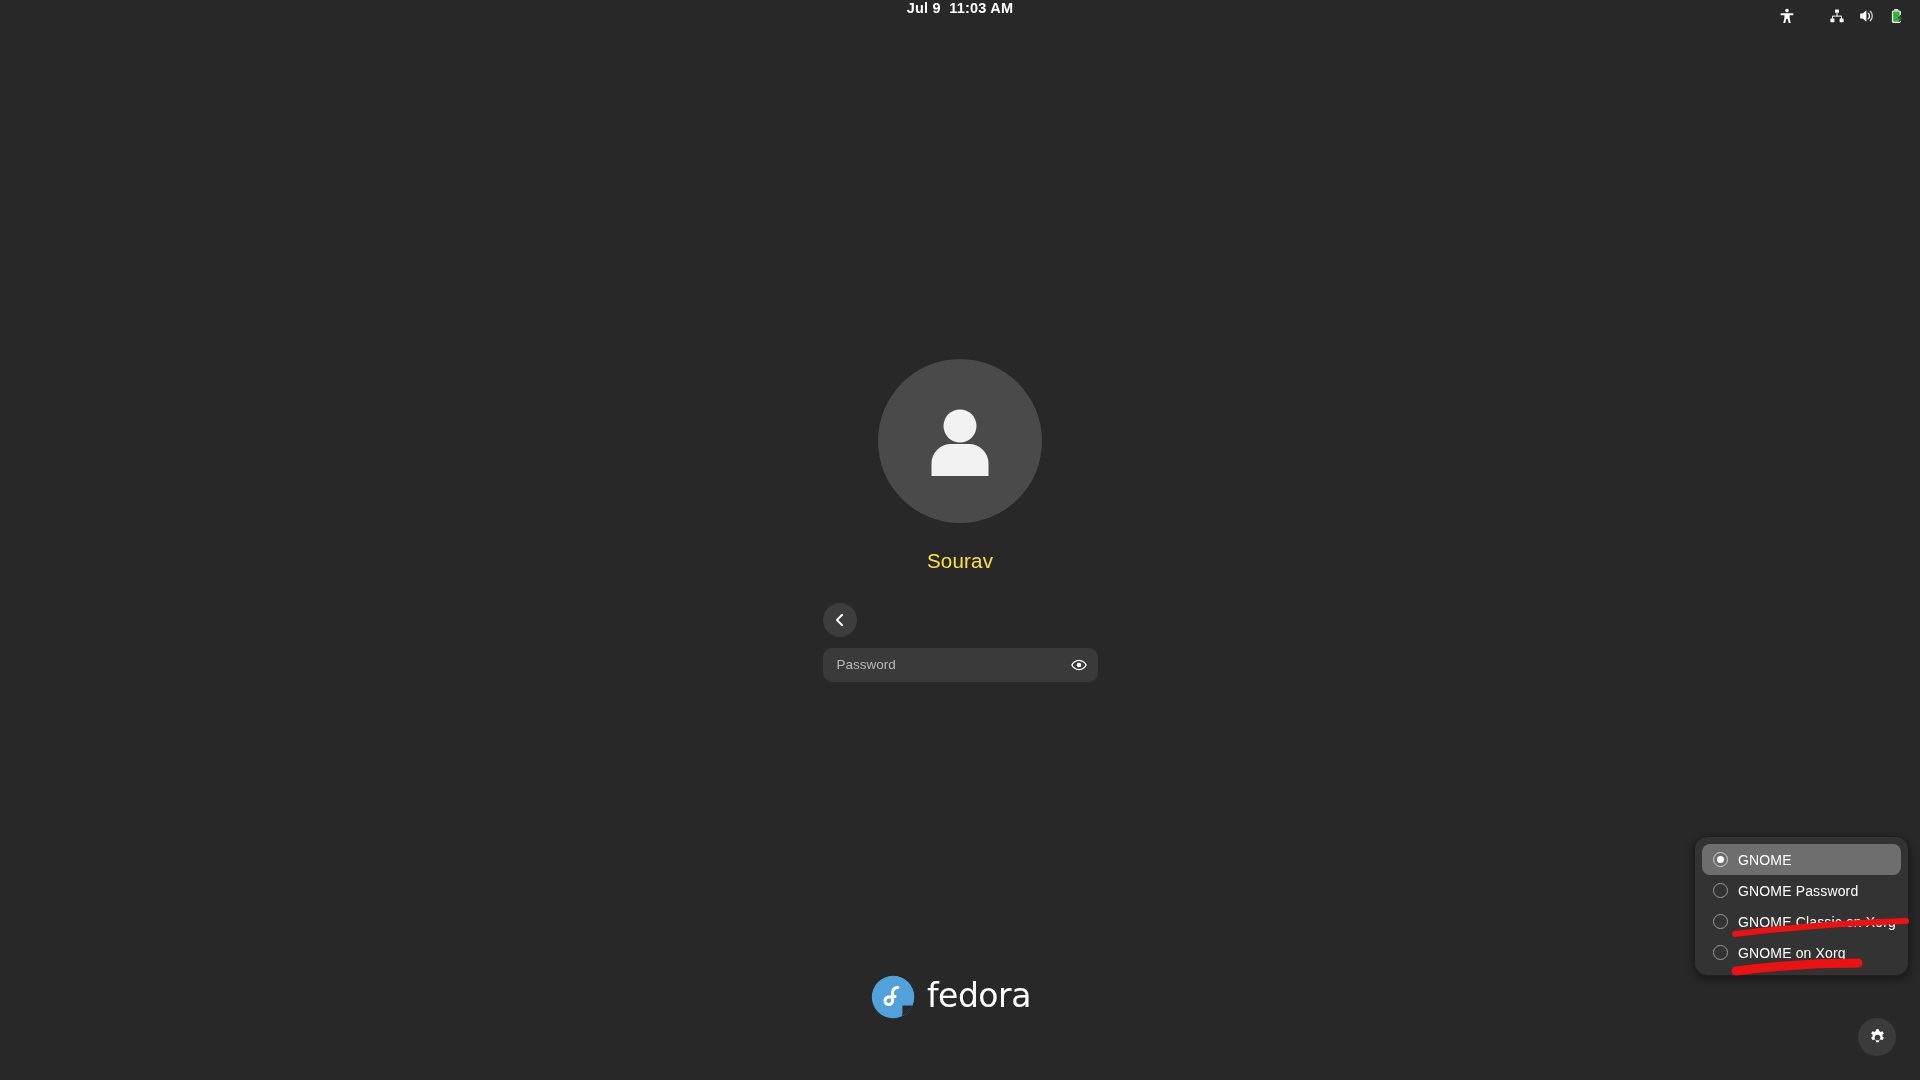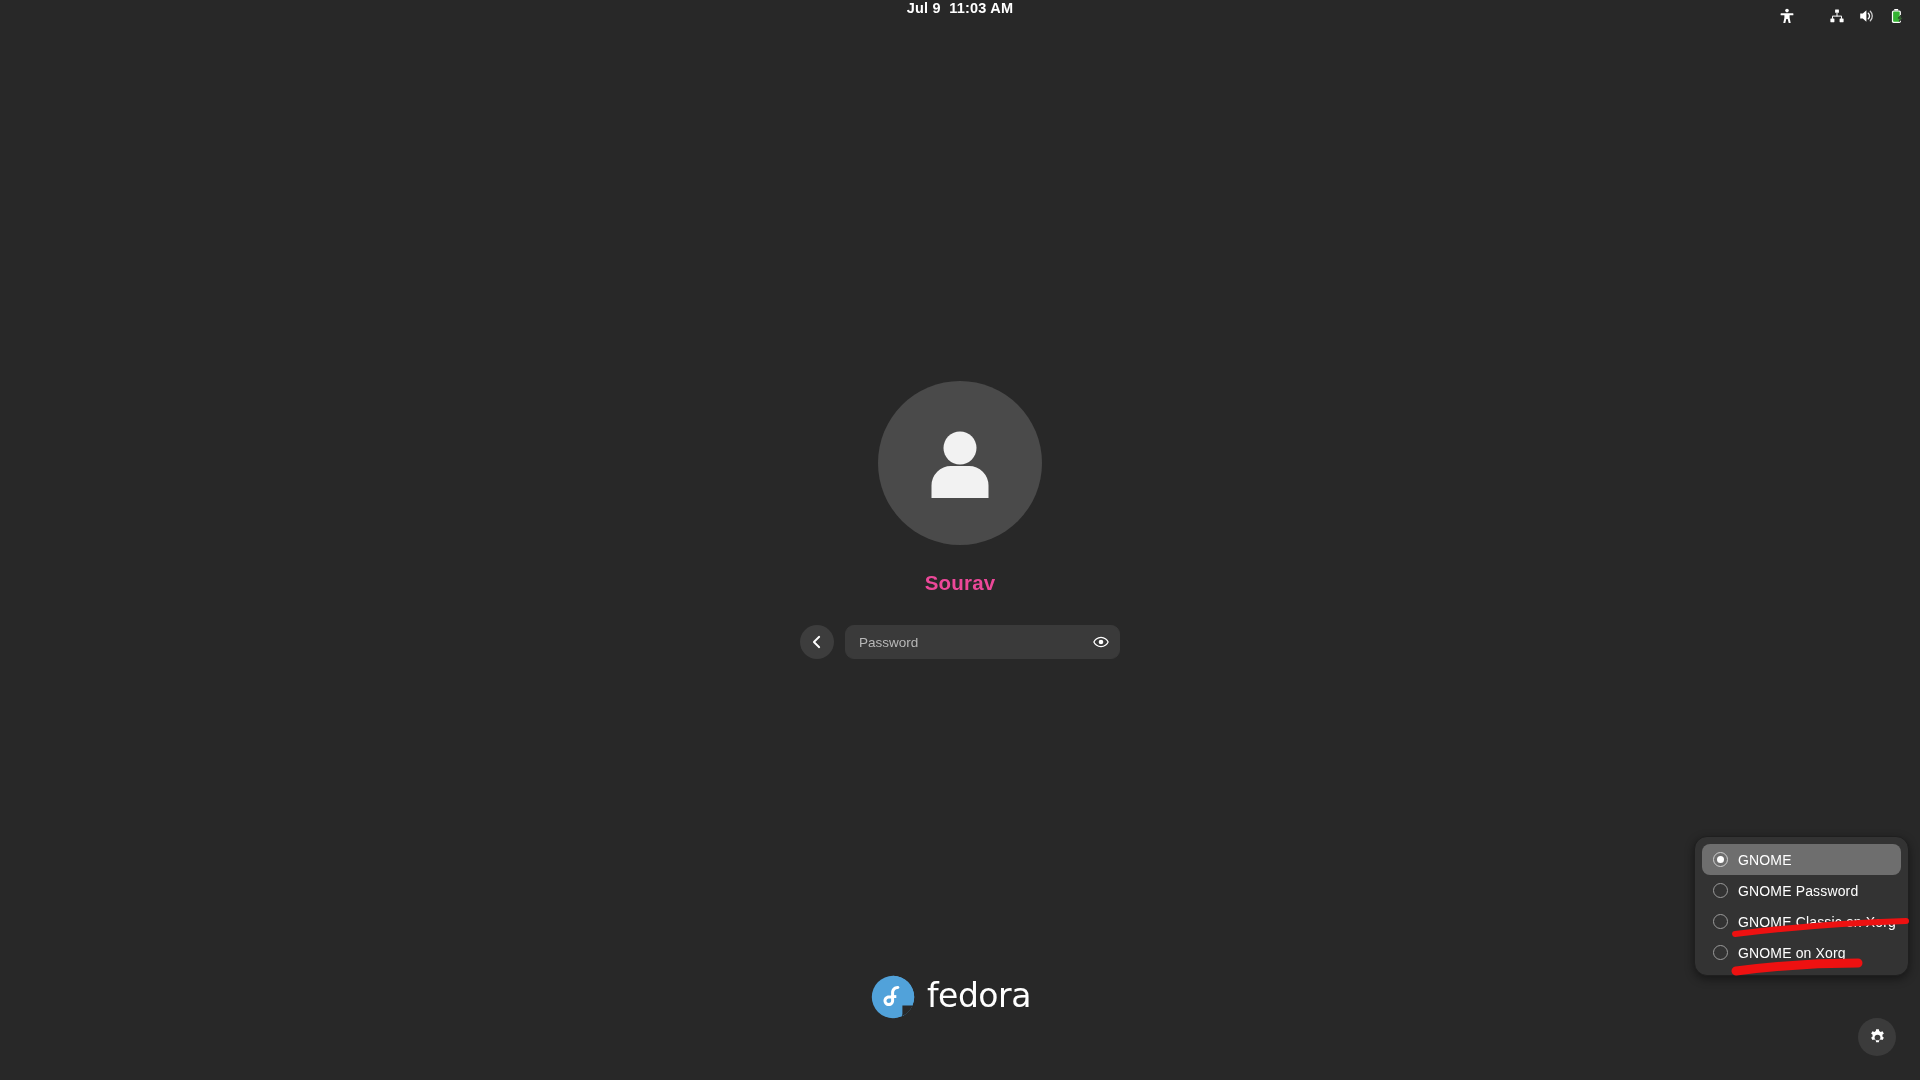--- a/index.html
+++ b/index.html
@@ -82,29 +82,30 @@
     display: flex;
     align-items: center;
     justify-content: center;
     margin-bottom: 26px;
   }
 
   #avatar svg { display: block; }
 
   #user-name {
     font-size: 20.5px;
-    font-weight: 700;
-    color: #ec4899;
+    font-weight: 400;
+    color: #fde047;
     letter-spacing: 0.2px;
     margin-bottom: 30px;
   }
 
   #entry-row {
     display: flex;
     gap: 11px;
+    flex-direction: column;
   }
 
   #back-button {
     width: 34px;
     height: 34px;
     border-radius: 50%;
     background: #3d3d3d;
     border: none;
     display: flex;
     align-items: center;

